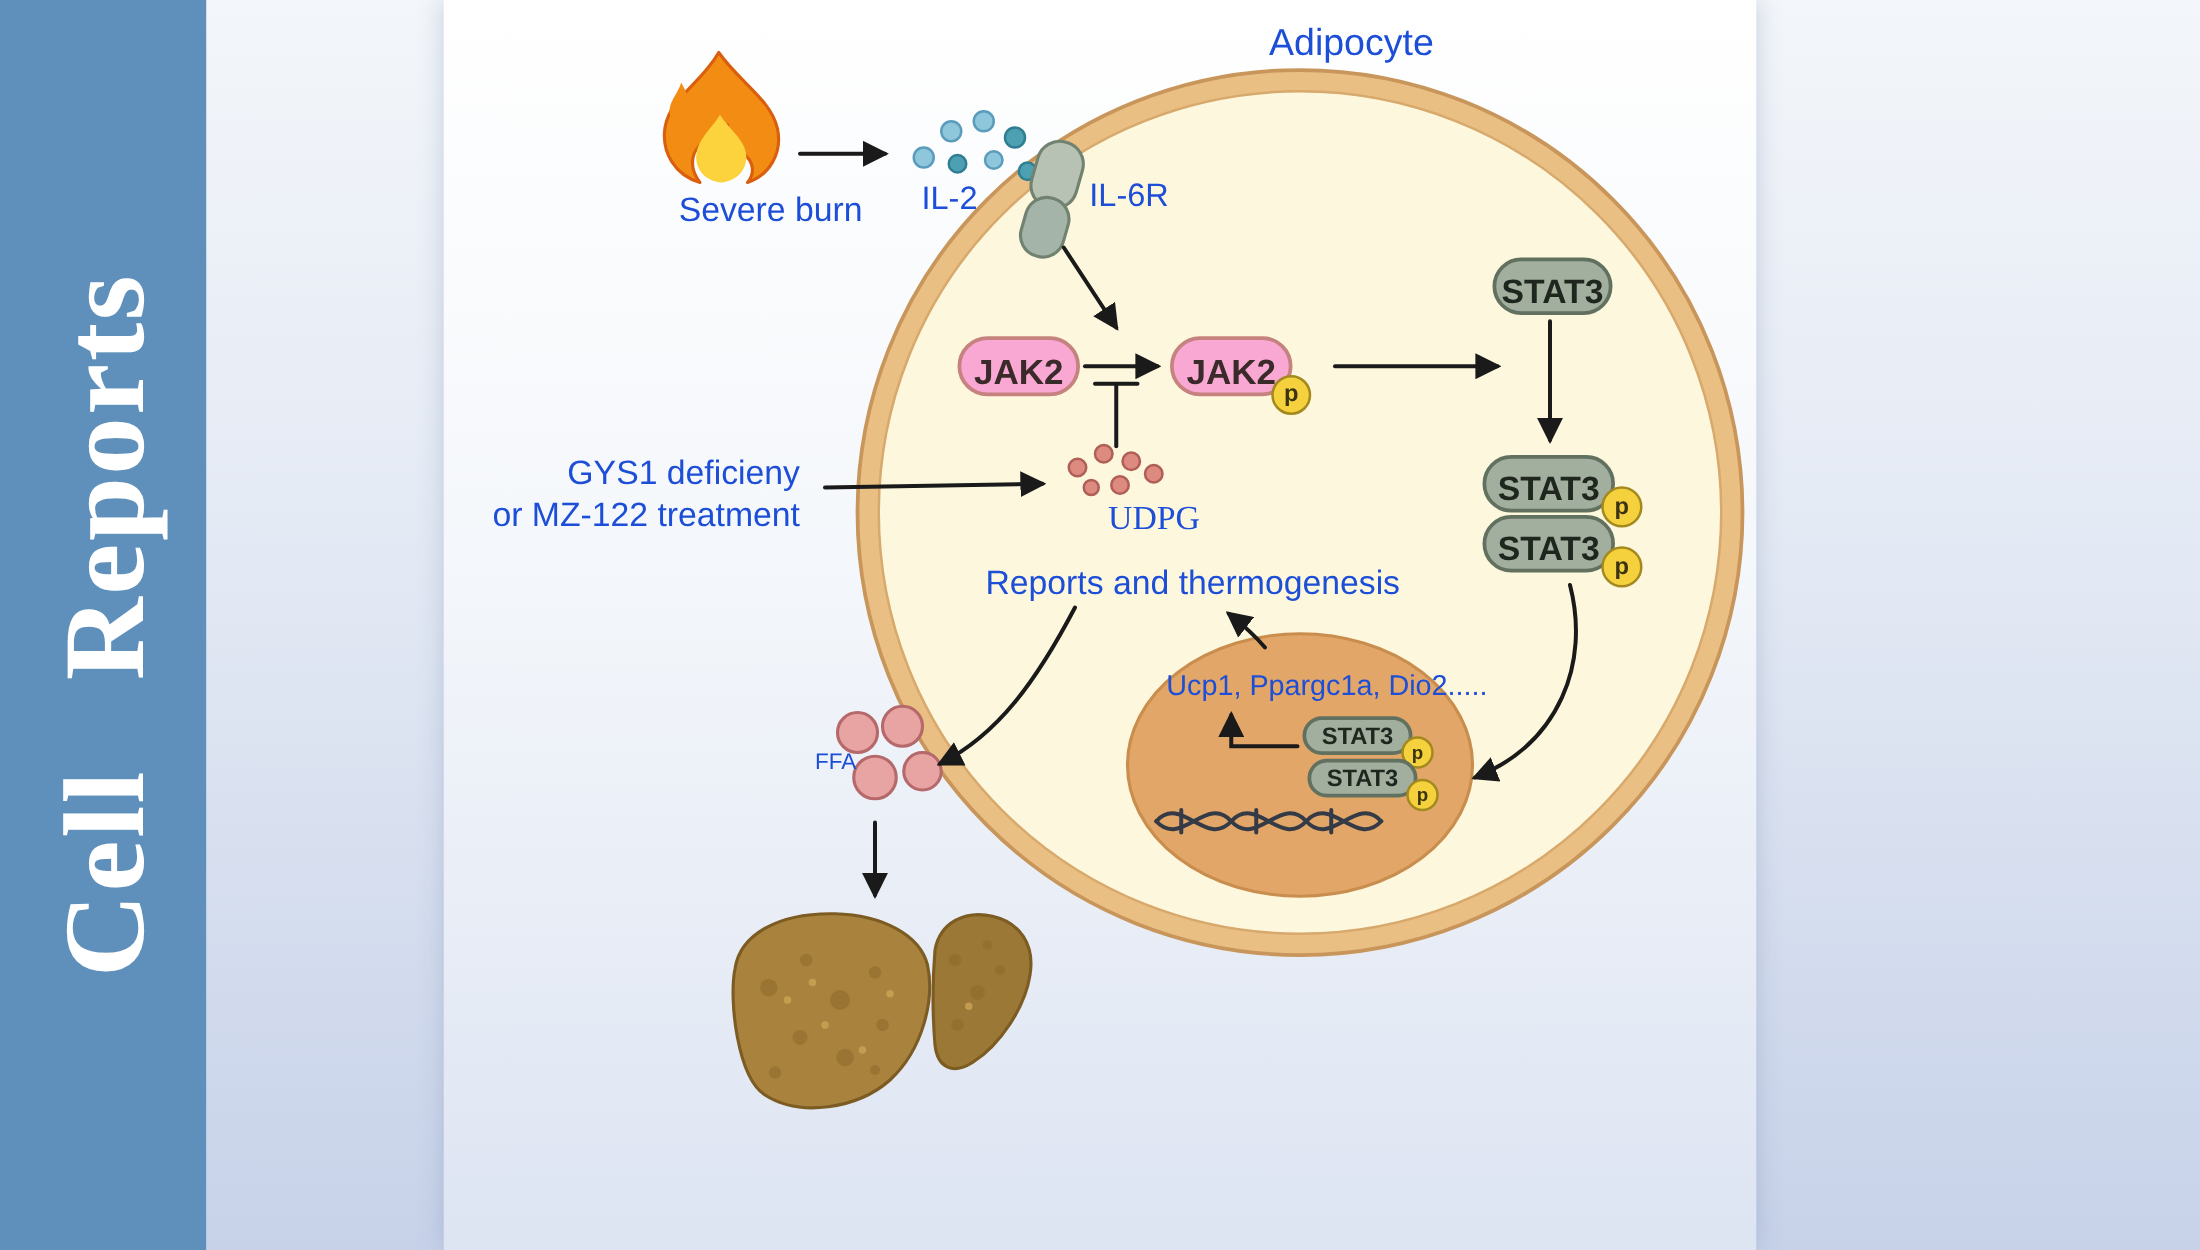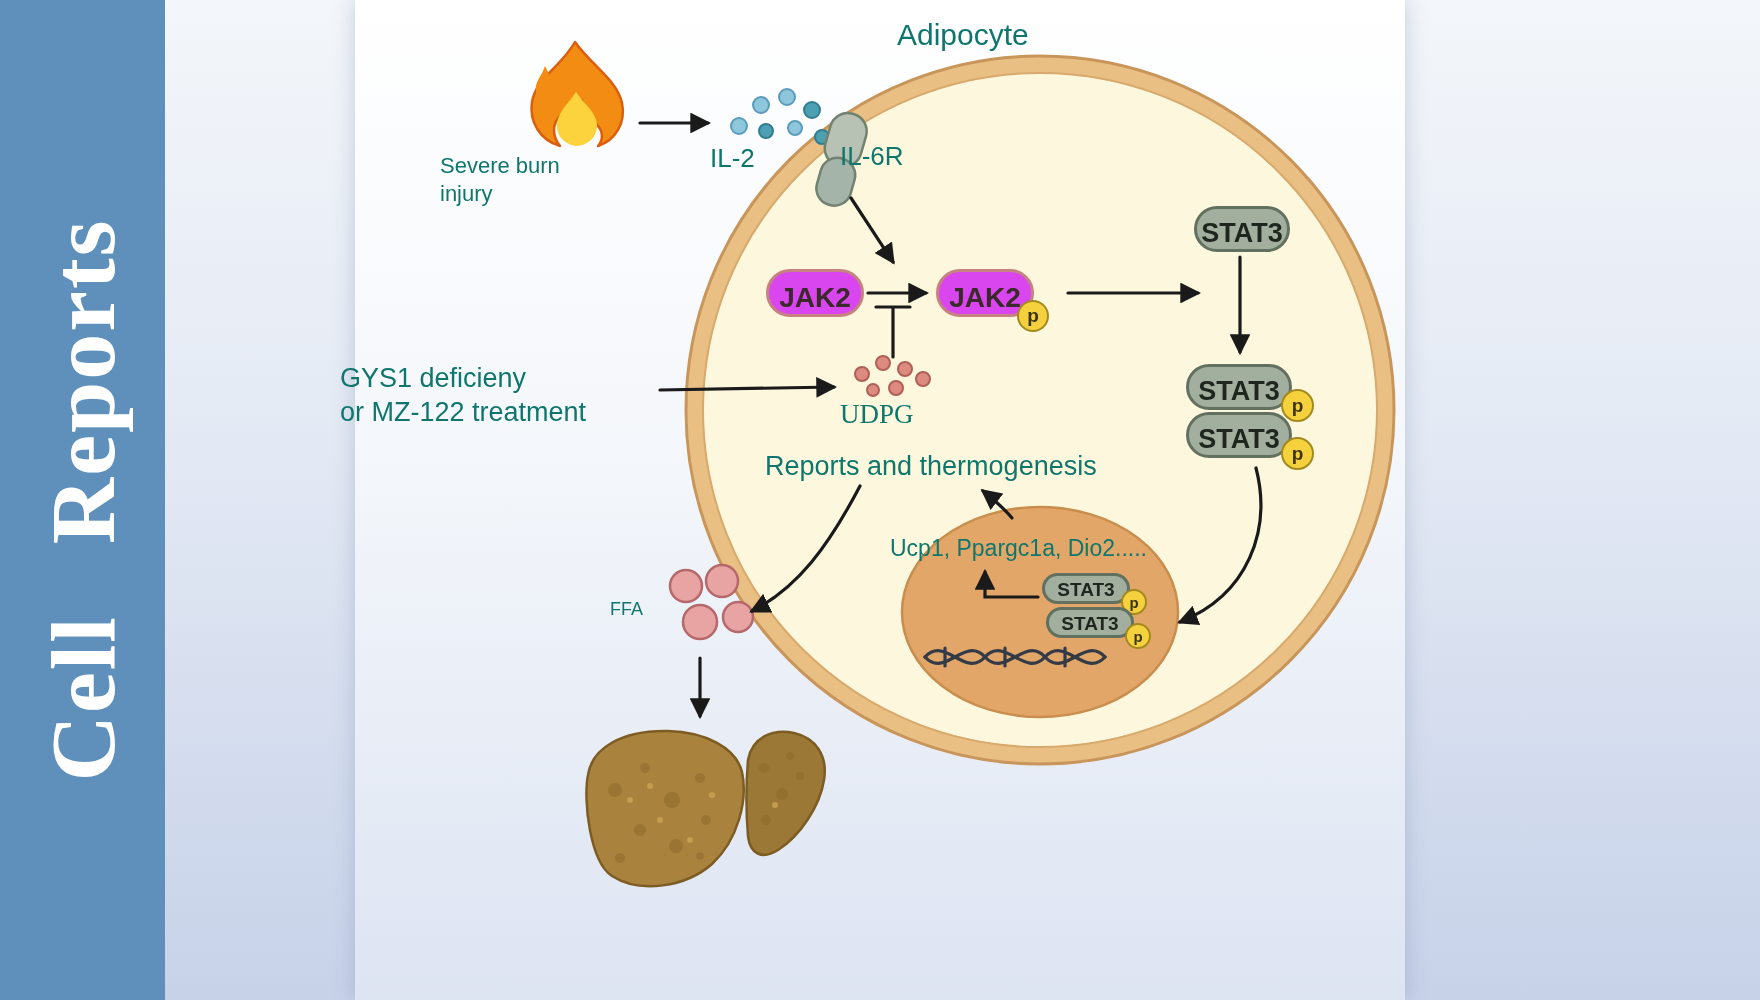--- a/index.html
+++ b/index.html
@@ -26,28 +26,28 @@
   }
   .panel {
     position:absolute; left:355px; top:0; width:1050px; height:1000px;
     background:linear-gradient(180deg,#ffffff 0%, #f4f7fb 45%, #dde4f2 100%);
     box-shadow:0 0 20px rgba(110,130,165,0.35);
   }
   svg.layer { position:absolute; left:0; top:0; }
 
   
   .lbl {
-    position:absolute; color:#0f766e; text-align:left; line-height:1.25;
+    position:absolute; color:#1d4ed8; text-align:right; line-height:1.25;
   }
   
   .pill {
     position:absolute; box-sizing:border-box; display:flex; align-items:flex-end;
     justify-content:center; border-radius:26px; font-weight:700;
   }
-  .pill.jak2 { background:#d946ef; border:3px solid #c5827f; color:#3a2a2a; }
+  .pill.jak2 { background:#f9a8d4; border:3px solid #c5827f; color:#3a2a2a; }
   .pill.stat3 { background:#a2af9f; border:3px solid #62715f; color:#1e261e; }
   .pbadge {
     position:absolute; border-radius:50%; background:#f5d23d;
     border:2.5px solid #a3891e; color:#3c3410; display:flex;
     align-items:center; justify-content:center; font-weight:700;
   }
 </style>
 </head>
 <body>
 
@@ -174,23 +174,22 @@
       <line x1="700" y1="658" x2="700" y2="716" marker-end="url(#arr)"></line>
       <g>
         <line x1="893" y1="357" x2="893" y2="308"></line>
         <line x1="876" y1="307" x2="910" y2="307"></line>
       </g>
     </g>
   </svg>
 
   <div class="lbl" style="left:897px;top:16px;width:250px;font-size:30px;font-weight:500;">Adipocyte</div>
 
-  <div class="lbl" style="left:440px;top:152px;width:250px;font-size:22px;">
+  <div class="lbl" style="left:440px;top:152px;width:250px;font-size:27px;">
     <div>Severe burn</div>
-    <div>injury</div>
   </div>
 
   <div class="lbl" style="left:710px;top:142px;width:72px;font-size:26px;">IL-2</div>
   <div class="lbl" style="left:840px;top:140px;width:95px;font-size:26px;">IL-6R</div>
 
   <div class="pill jak2" style="left:766px;top:269px;width:98px;height:48px;font-size:28px;">
     <span>JAK2</span>
   </div>
 
   <div class="pill jak2" style="left:936px;top:269px;width:98px;height:48px;font-size:28px;">

